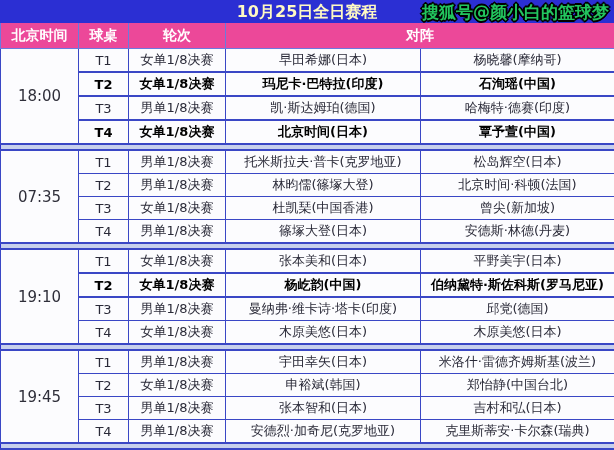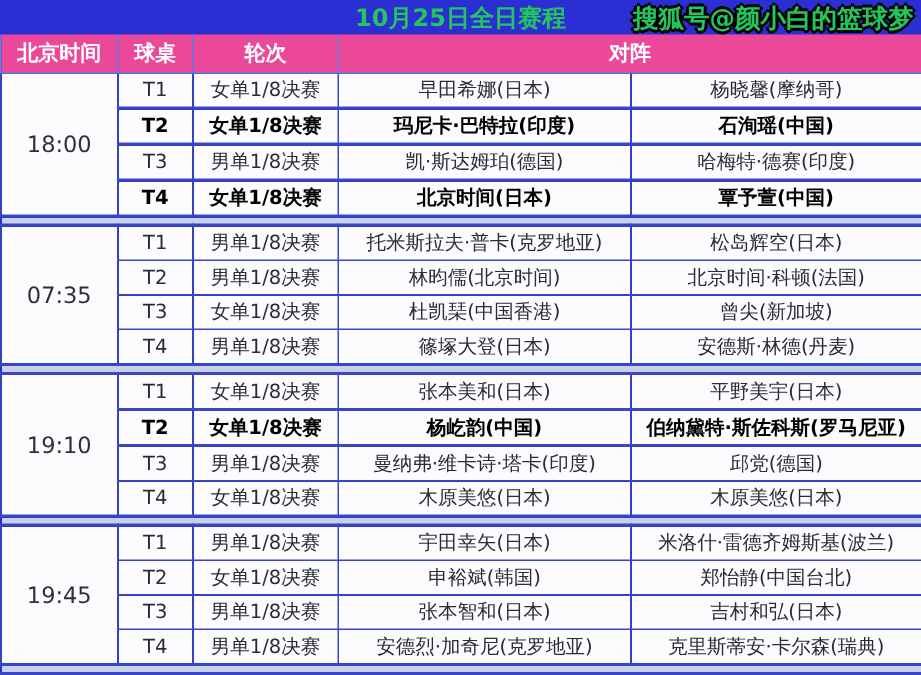--- a/index.html
+++ b/index.html
@@ -5,21 +5,21 @@
   html,body { margin:0; padding:0; }
   body {
     width:614px; height:450px;
     background:#2b2fd3;
     font-family:"DejaVu Sans","Liberation Sans",sans-serif;
     overflow:hidden;
   }
   .titlebar { position:relative; height:23px; }
   .page-title {
     position:absolute; left:50%; top:2px; transform:translateX(-50%);
-    color:#22c55e; font-size:16px; font-weight:bold; white-space:nowrap;text-align:right;
+    color:#fef9c3; font-size:16px; font-weight:bold; white-space:nowrap;text-align:right;
   }
   .watermark {
     position:absolute; right:5px; top:1px;
     color:#22c55e; font-size:17px; font-weight:bold; white-space:nowrap;
     text-shadow:-2px 0 #000, 2px 0 #000, 0 -2px #000, 0 2px #000,
                 -1px -1px #000, 1px 1px #000, -1px 1px #000, 1px -1px #000;
   }
   table.schedule {
     border-collapse:collapse; table-layout:fixed;
     width:614px;
@@ -102,21 +102,21 @@
     <tr>
       <td class="c-time" rowspan="4">07:35</td>
       <td>T1</td>
       <td>男单1/8决赛</td>
       <td>托米斯拉夫·普卡(克罗地亚)</td>
       <td>松岛辉空(日本)</td>
     </tr>
     <tr>
       <td>T2</td>
       <td>男单1/8决赛</td>
-      <td>林昀儒(北京时间)</td>
+      <td>林昀儒(篠塚大登)</td>
       <td>北京时间·科顿(法国)</td>
     </tr>
     <tr>
       <td>T3</td>
       <td>女单1/8决赛</td>
       <td>杜凯琹(中国香港)</td>
       <td>曾尖(新加坡)</td>
     </tr>
     <tr>
       <td>T4</td>

